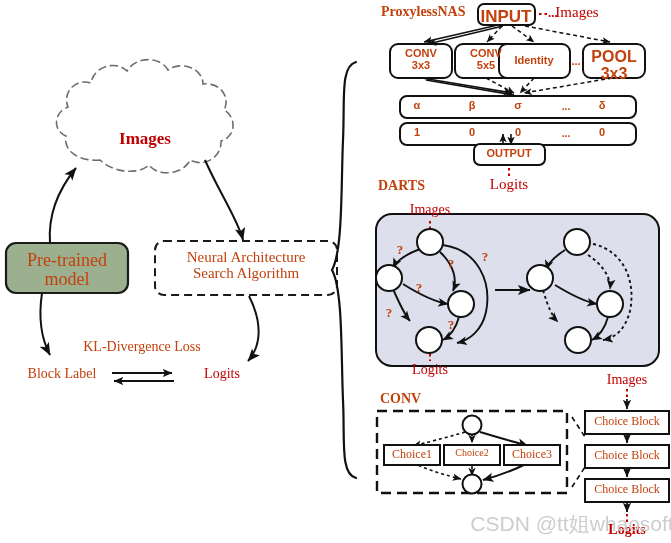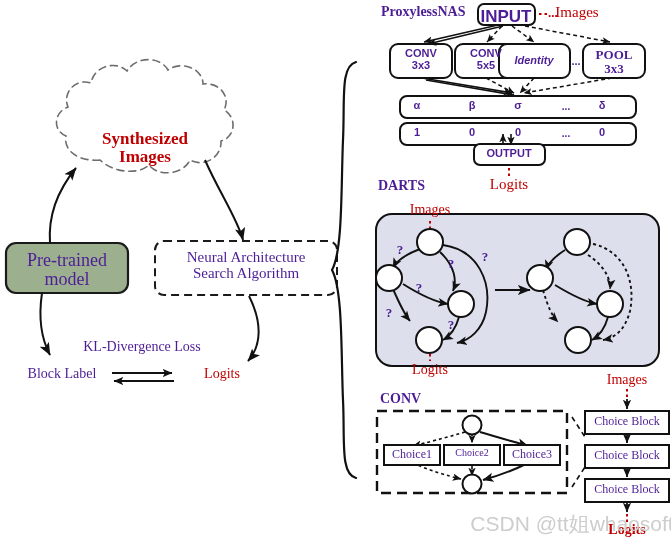--- a/index.html
+++ b/index.html
@@ -27,21 +27,21 @@
   }
   .lbl {
     position: absolute;
     white-space: nowrap;
     line-height: 1.08;
     text-align: center;
   }
   .serif { font-family: "Liberation Serif", serif; }
   .sans  { font-family: "Liberation Sans", sans-serif; }
   .red   { color: #c00000; }
-  .blk   { color: #4c1d95; }
+  .blk   { color: #c2410c; }
   .bold  { font-weight: bold; }
   .ctr   { transform: translateX(-50%); }
 </style>
 </head>
 <body>
 
 <div id="canvas">
 
   <svg class="layer" viewBox="0 0 671 543">
     <defs>
@@ -232,21 +232,20 @@
       <line x1="627" y1="468" x2="627" y2="477" marker-end="url(#arrS)"></line>
       <line x1="627" y1="502" x2="627" y2="512" marker-end="url(#arrS)"></line>
     </g>
     <g stroke="#c00000" stroke-width="2" fill="none">
       <line x1="627" y1="389" x2="627" y2="398" stroke-dasharray="2.5,3"></line>
       <line x1="627" y1="514" x2="627" y2="522" stroke-dasharray="2.5,3"></line>
     </g>
   </svg>
 
   <div class="lbl serif red bold ctr" style="left:145px; top:130px; font-size:17px;">
-    <div>Synthesized</div>
     <div>Images</div>
   </div>
 
   <div class="lbl serif blk ctr" style="left:67px; top:251px; font-size:18px;">
     <div>Pre-trained</div>
     <div>model</div>
   </div>
 
   <div class="lbl serif blk ctr" style="left:142px; top:339px; font-size:14px;">KL-Divergence Loss</div>
 
@@ -268,22 +267,22 @@
   <div class="lbl serif red ctr" style="left:577px; top:4px; font-size:15px;">Images</div>
 
   <div class="lbl sans blk bold ctr" style="left:421px; top:48px; font-size:11px;">
     <div>CONV</div>
     <div>3x3</div>
   </div>
   <div class="lbl sans blk bold ctr" style="left:486px; top:48px; font-size:11px;">
     <div>CONV</div>
     <div>5x5</div>
   </div>
-  <div class="lbl sans blk bold ctr" style="left:534px; top:55px; font-size:11px;font-style:italic;">Identity</div>
-  <div class="lbl sans blk bold ctr" style="left:614px; top:48px; font-size:13px;font-family:Liberation Serif, serif;">
+  <div class="lbl sans blk bold ctr" style="left:534px; top:55px; font-size:11px;">Identity</div>
+  <div class="lbl sans blk bold ctr" style="left:614px; top:48px; font-size:16px;">
     <div>POOL</div>
     <div>3x3</div>
   </div>
   <div class="lbl sans blk bold ctr" style="left:576px; top:56px; font-size:11px;">...</div>
 
   <div class="lbl sans blk bold ctr" style="left:417px; top:100px; font-size:11px;">α</div>
   <div class="lbl sans blk bold ctr" style="left:472px; top:100px; font-size:11px;">β</div>
   <div class="lbl sans blk bold ctr" style="left:518px; top:100px; font-size:11px;">σ</div>
   <div class="lbl sans blk bold ctr" style="left:566px; top:102px; font-size:10px;">...</div>
   <div class="lbl sans blk bold ctr" style="left:602px; top:100px; font-size:11px;">δ</div>

